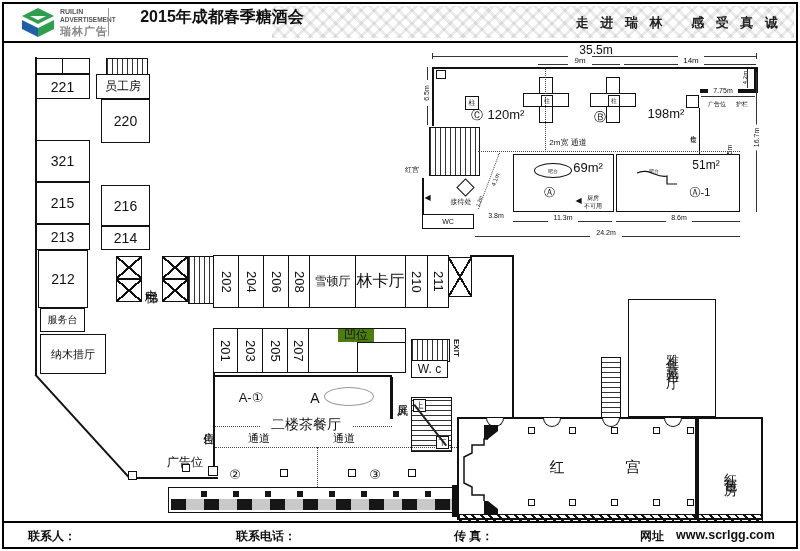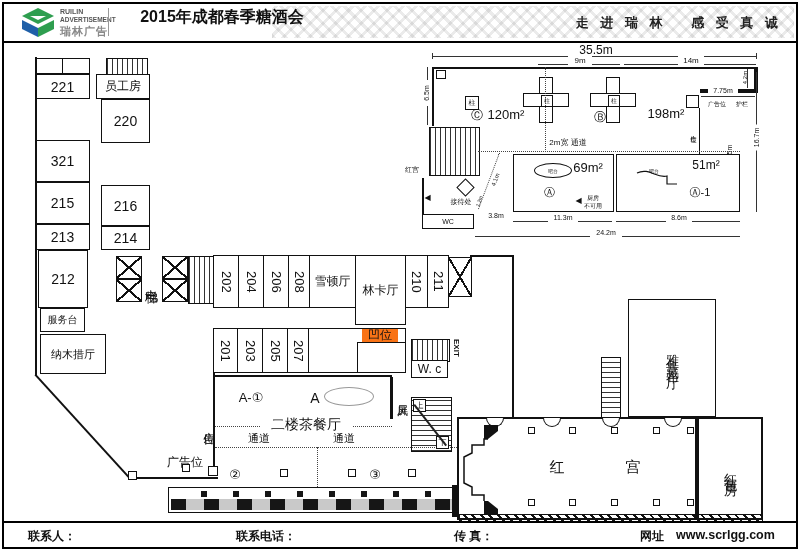--- a/index.html
+++ b/index.html
@@ -114,21 +114,21 @@
     </div>
   <div class="room" style="left:263px;top:255px;width:26px;height:53px;font-size:13px;">
       <span class="vtext">206</span>
     </div>
   <div class="room" style="left:288px;top:255px;width:22px;height:53px;font-size:13px;">
       <span class="vtext">208</span>
     </div>
   <div class="room" style="left:309px;top:255px;width:47px;height:53px;font-size:12px;">
       <span>雪顿厅</span>
     </div>
-  <div class="room" style="left:355px;top:255px;width:51px;height:70px;font-size:12px;">
+  <div class="room" style="left:355px;top:255px;width:51px;height:53px;font-size:16px;">
       <span>林卡厅</span>
     </div>
   <div class="room" style="left:405px;top:255px;width:23px;height:53px;font-size:13px;">
       <span class="vtext">210</span>
     </div>
   <div class="room" style="left:427px;top:255px;width:22px;height:53px;font-size:13px;">
       <span class="vtext">211</span>
     </div>
   <div class="xbox" style="left:448px;top:257px;width:22px;height:38px;"></div>
   <div class="wall" style="left:470px;top:255px;width:44px;height:2px;"></div>
@@ -140,21 +140,21 @@
   <div class="room" style="left:237px;top:328px;width:26px;height:45px;font-size:13px;">
       <span class="vtext">203</span>
     </div>
   <div class="room" style="left:262px;top:328px;width:26px;height:45px;font-size:13px;">
       <span class="vtext">205</span>
     </div>
   <div class="room" style="left:287px;top:328px;width:22px;height:45px;font-size:13px;">
       <span class="vtext">207</span>
     </div>
   <div class="room" style="left:308px;top:328px;width:98px;height:45px;"></div>
-  <div class="lbl" style="left:362px;top:329px;width:36px;height:13px;font-size:12px;background:#f97316;">凹位</div>
+  <div class="lbl" style="left:338px;top:329px;width:36px;height:13px;font-size:12px;background:#4d7c0f;">凹位</div>
   <div class="room" style="left:357px;top:342px;width:49px;height:31px;"></div>
   <div class="hatchV" style="left:411px;top:339px;width:37px;height:21px;"></div>
   <div class="room" style="left:411px;top:360px;width:37px;height:18px;font-size:12px;">
       <span>W. c</span>
     </div>
   <div class="lbl vtext" style="left:450px;top:332px;width:13px;height:32px;font-size:8px;font-weight:bold;">EXIT</div>
 
   <div class="wall" style="left:213px;top:375px;width:179px;height:2px;"></div>
   <div class="wall" style="left:213px;top:373px;width:2px;height:99px;"></div>
   <div class="wall" style="left:390px;top:377px;width:3px;height:42px;"></div>

